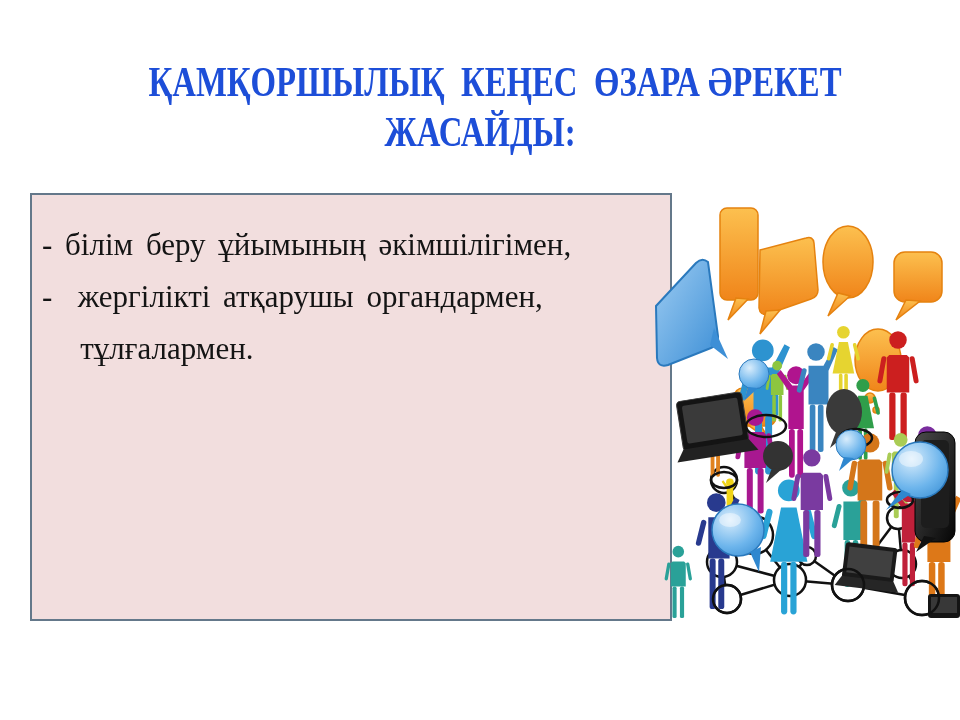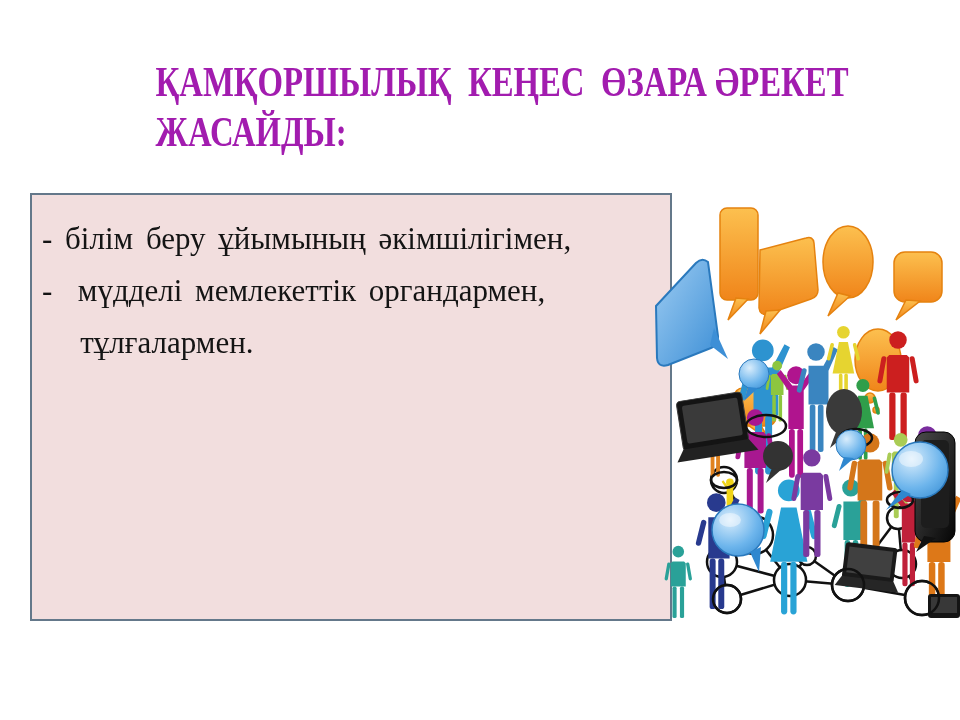--- a/index.html
+++ b/index.html
@@ -2,31 +2,31 @@
 <html><head>
 <meta charset="utf-8">
 <style>
   html,body { margin:0; padding:0; background:#888; }
   .slide {
     position:relative; width:960px; height:720px; background:#ffffff;
     overflow:hidden; font-family:"Liberation Serif","DejaVu Serif",serif;
     margin:0 auto;
   }
   .title {
-    position:absolute; top:57px; left:62px; width:850px;
-    text-align:left; font-weight:bold; color:#a21caf;
+    position:absolute; top:57px; left:55px; width:850px;
+    text-align:center; font-weight:bold; color:#1d4ed8;
   }
   .title-line {
     font-size:42px; line-height:50px; white-space:pre;
     transform:scaleX(0.78); transform-origin:center;
   }
   .textbox {
     position:absolute; left:30px; top:193px; width:642px; height:428px;
     box-sizing:border-box; border:2px solid #64788a; background:#f2dede;
-    padding:18px 0 0 10px; z-index:1;
+    padding:24px 0 0 10px; z-index:1;
   }
   .tline {
     font-size:31px; line-height:52px; white-space:pre;
     color:#141414; word-spacing:5px;
   }
   .illustration {
     position:absolute; left:648px; top:198px; width:312px; height:422px; z-index:2;
   }
   .illustration svg { overflow:visible; }
 </style>
@@ -35,21 +35,21 @@
 
 <div class="slide">
 
   <div class="title">
     <div class="title-line">ҚАМҚОРШЫЛЫҚ  КЕҢЕС  ӨЗАРА ӘРЕКЕТ</div>
     <div class="title-line">ЖАСАЙДЫ:</div>
   </div>
 
   <div class="textbox">
     <div class="tline">- білім беру ұйымының әкімшілігімен,</div>
-    <div class="tline">-  мүдделі мемлекеттік органдармен,</div>
+    <div class="tline">-  жергілікті атқарушы органдармен,</div>
     <div class="tline">   тұлғалармен.</div>
   </div>
 
   <div class="illustration">
     <svg width="312" height="422" viewBox="0 0 312 422" xmlns="http://www.w3.org/2000/svg">
       <defs>
         <linearGradient id="og" x1="0" y1="0" x2="0" y2="1">
           <stop offset="0" stop-color="#fcc04f"></stop>
             <stop offset="1" stop-color="#f0851a"></stop>
         </linearGradient>

